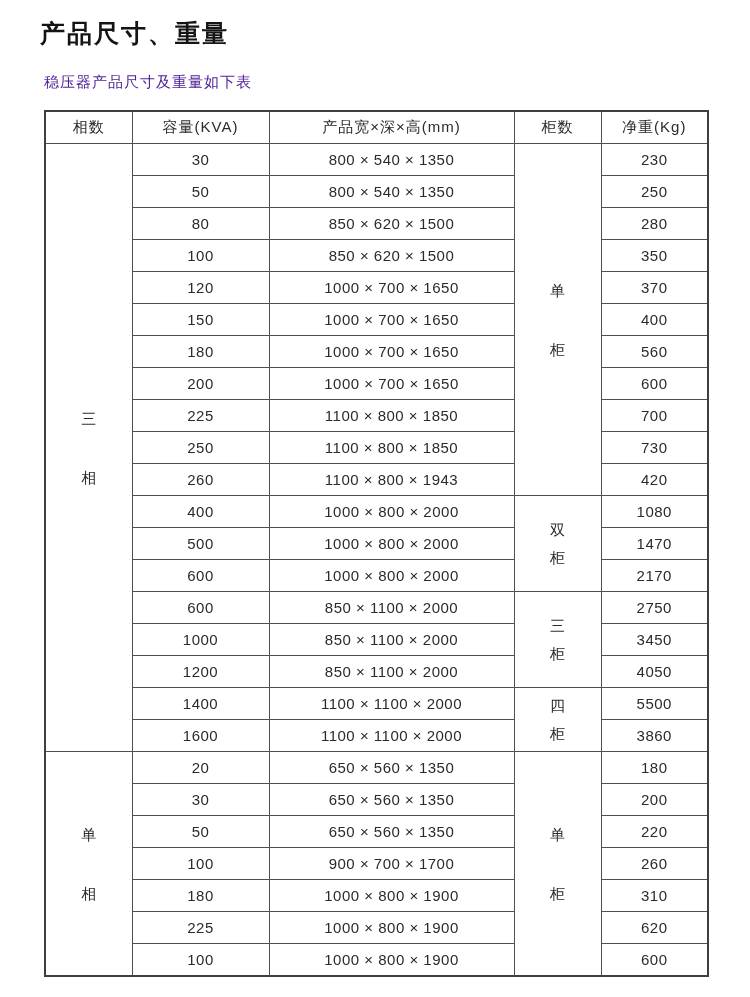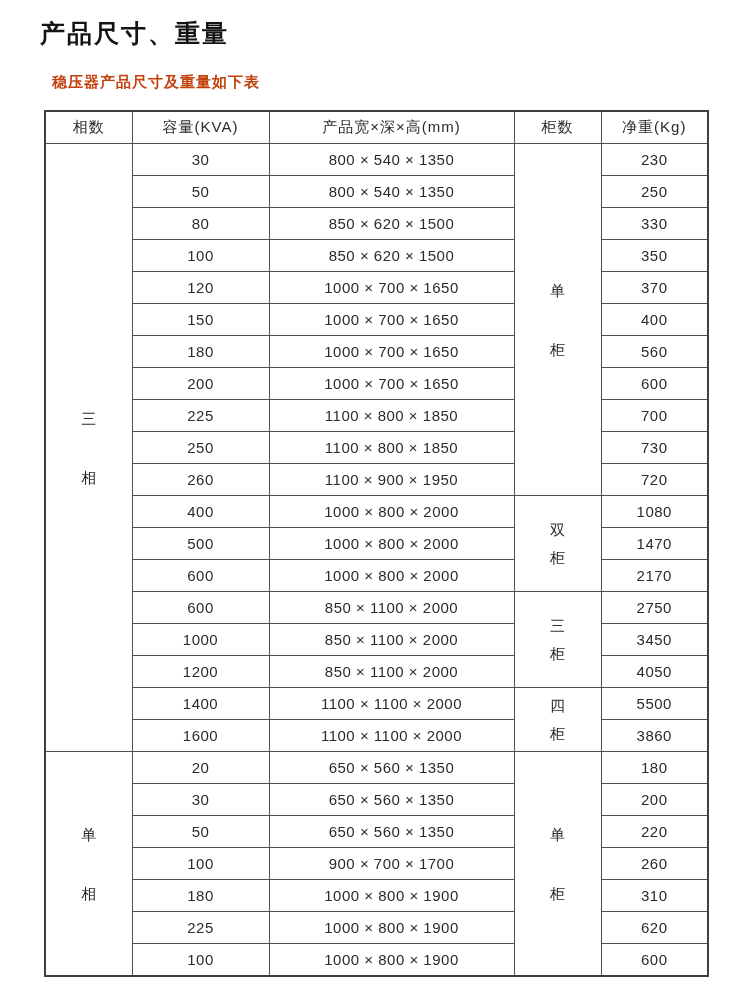--- a/index.html
+++ b/index.html
@@ -21,23 +21,23 @@
   .title {
     font-size: 25px;
     font-weight: bold;
     color: #141414;
     margin: 0;
     letter-spacing: 2px;
     line-height: 1.25;
   }
   .subtitle {
     font-size: 15px;
-    font-weight: bold;
-    color: #c2410c;
-    margin: 24px 0 0 12px;
+    font-weight: normal;
+    color: #4c1d95;
+    margin: 24px 0 0 4px;
     letter-spacing: 1px;
   }
   table.spec {
     border-collapse: collapse;
     table-layout: fixed;
     margin: 18px 0 0 4px;
     border: 2px solid #3f3f3f;
   }
   col.c-phase  { width: 87px;  }
   col.c-cap    { width: 137px; }
@@ -114,21 +114,21 @@
         <td>230</td>
       </tr>
       <tr>
         <td>50</td>
         <td>800 × 540 × 1350</td>
         <td>250</td>
       </tr>
       <tr>
         <td>80</td>
         <td>850 × 620 × 1500</td>
-        <td>330</td>
+        <td>280</td>
       </tr>
       <tr>
         <td>100</td>
         <td>850 × 620 × 1500</td>
         <td>350</td>
       </tr>
       <tr>
         <td>120</td>
         <td>1000 × 700 × 1650</td>
         <td>370</td>
@@ -153,22 +153,22 @@
         <td>1100 × 800 × 1850</td>
         <td>700</td>
       </tr>
       <tr>
         <td>250</td>
         <td>1100 × 800 × 1850</td>
         <td>730</td>
       </tr>
       <tr>
         <td>260</td>
-        <td>1100 × 900 × 1950</td>
-        <td>720</td>
+        <td>1100 × 800 × 1943</td>
+        <td>420</td>
       </tr>
       <tr>
         <td>400</td>
         <td>1000 × 800 × 2000</td>
         <td rowspan="3">
           <div class="vlabel gap-sm">
               <div>双</div>
               <div>柜</div>
             </div>
         </td>

